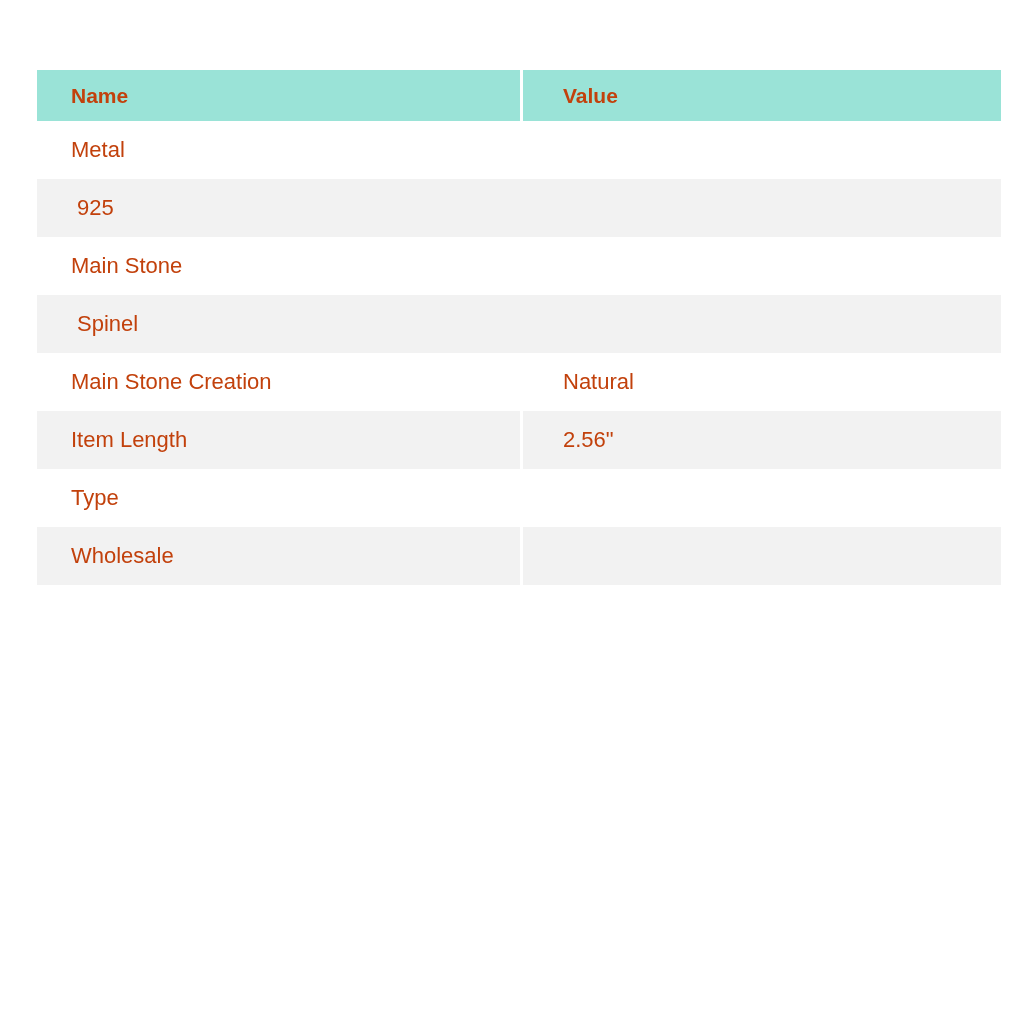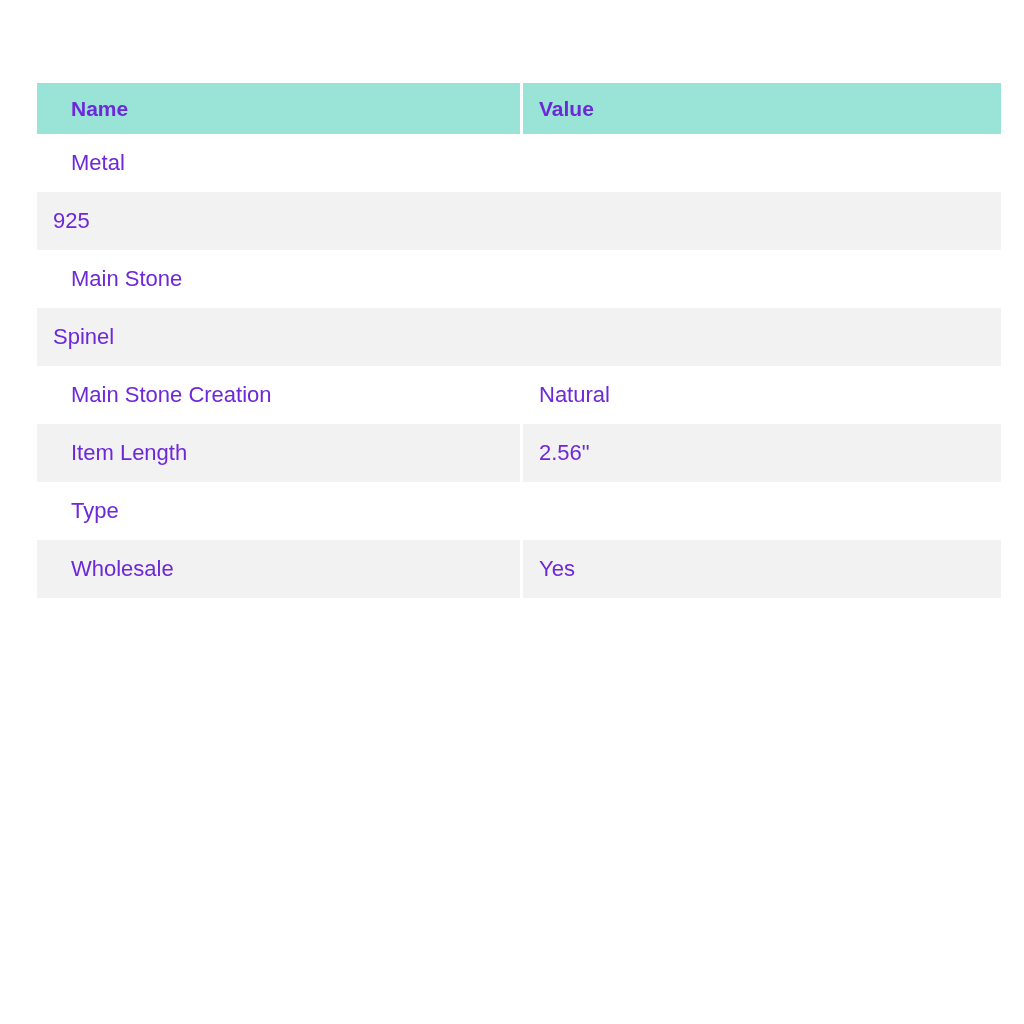--- a/index.html
+++ b/index.html
@@ -8,23 +8,23 @@
     padding: 0;
     width: 1024px;
     height: 1024px;
     background: #ffffff;
     font-family: "Liberation Sans", "DejaVu Sans", sans-serif;
     -webkit-font-smoothing: antialiased;
   }
   .spec-table {
     position: absolute;
     left: 37px;
-    top: 83px;
+    top: 70px;
     width: 964px;
-    color: #6d28d9;
+    color: #c2410c;
   }
   .t-row {
     display: flex;
     align-items: stretch;
     height: 58px;
   }
   .t-row.header {
     height: 51px;
     background: #9ae3d7;
     font-weight: 700;
@@ -44,21 +44,21 @@
     overflow: hidden;
     white-space: nowrap;
   }
   .cell.name-col {
     width: 486px;
     padding-left: 34px;
     border-right: 3px solid #ffffff;
   }
   .cell.value-col {
     flex: 1;
-    padding-left: 16px;
+    padding-left: 40px;
   }
 </style>
 </head>
 <body>
 
 <div class="spec-table">
 
   <div class="t-row header">
     <div class="cell name-col">
       <span>Name</span>
@@ -113,18 +113,15 @@
   <div class="t-row body">
     <div class="cell name-col">
       <span>Type</span>
     </div>
   </div>
 
   <div class="t-row body striped">
     <div class="cell name-col">
       <span>Wholesale</span>
     </div>
-    <div class="cell value-col">
-      <span>Yes</span>
-    </div>
   </div>
 
 </div>
 
 </body></html>

